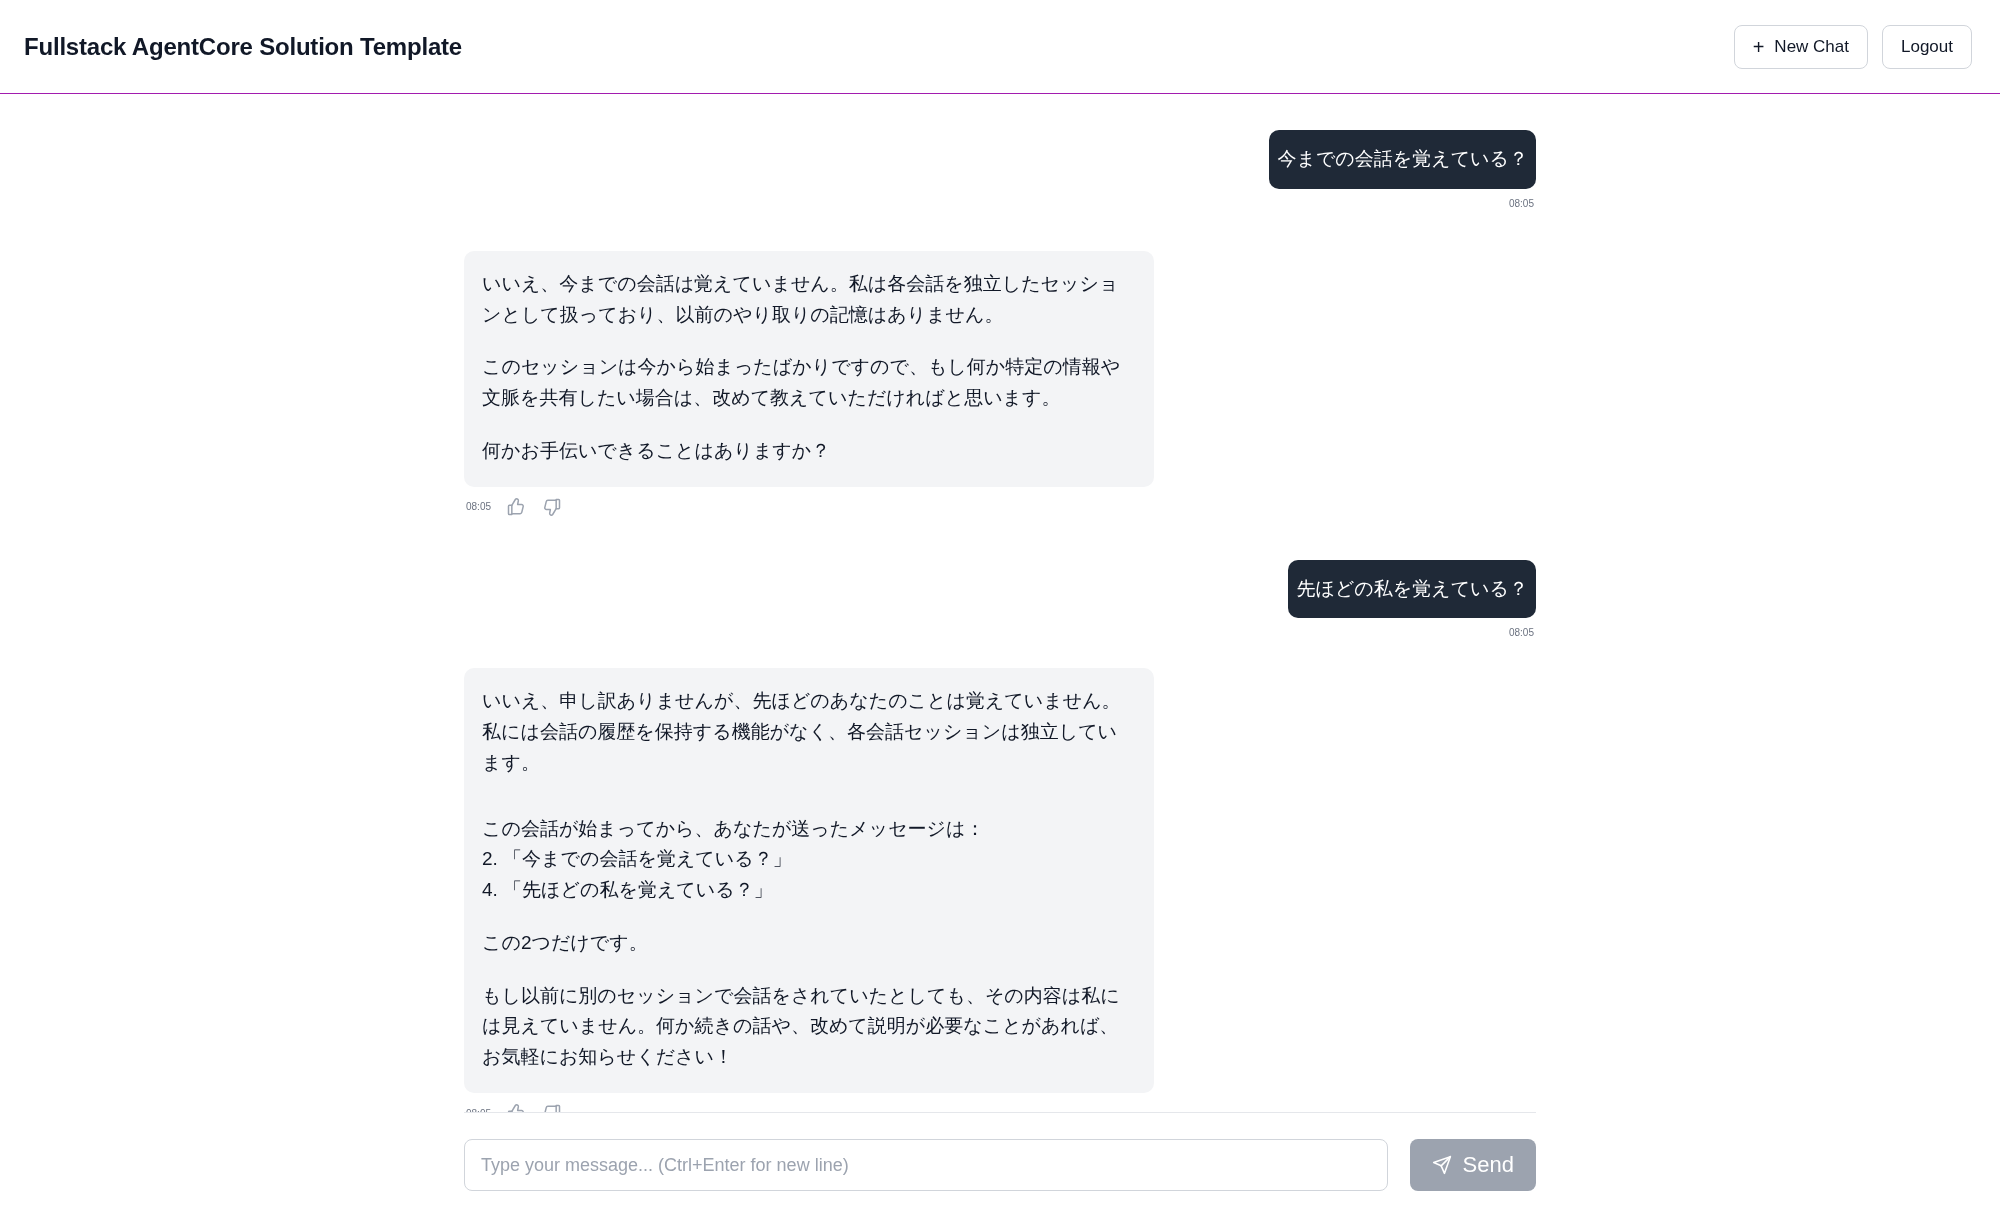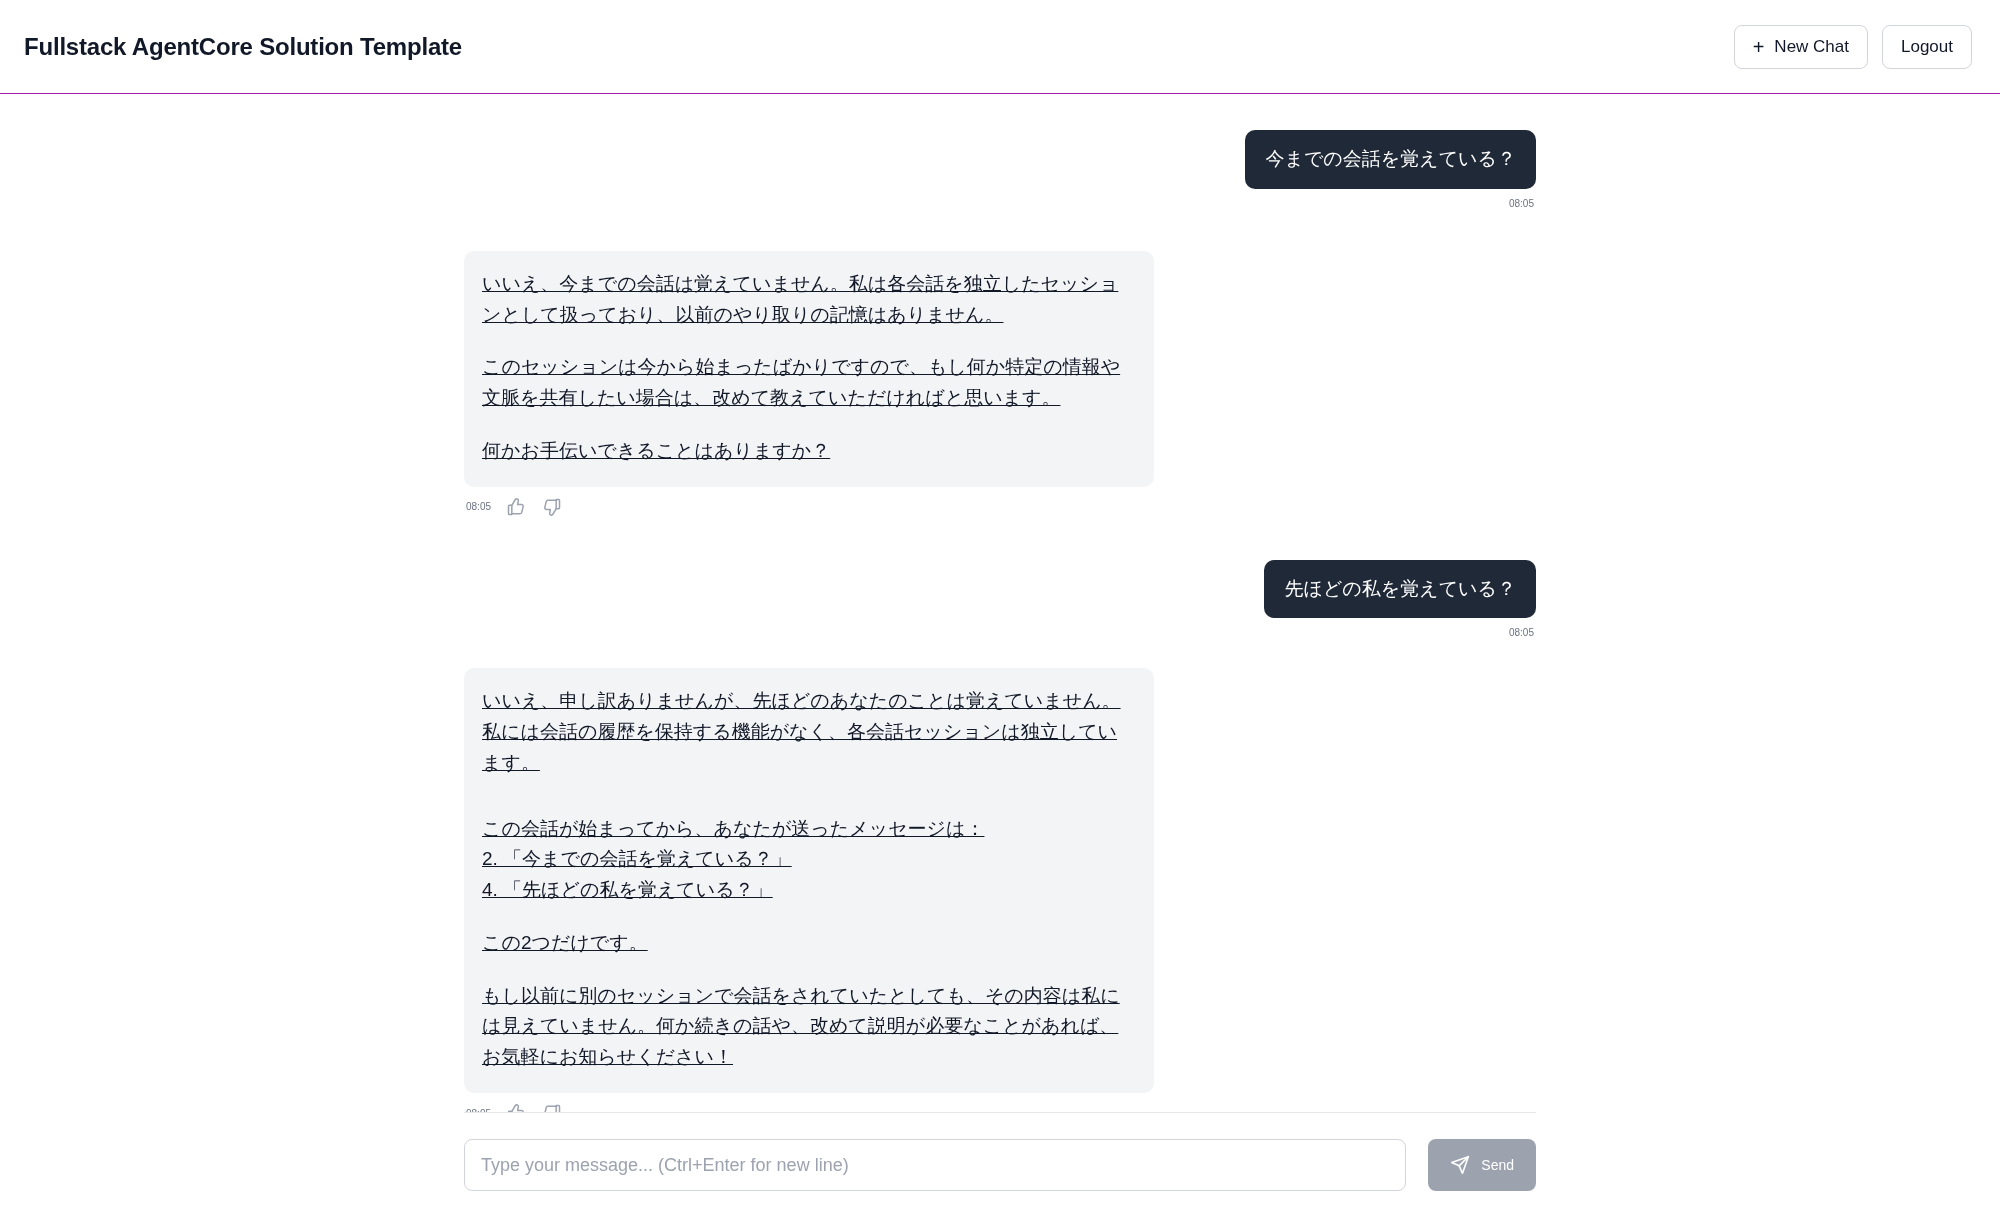--- a/index.html
+++ b/index.html
@@ -82,37 +82,37 @@
     margin: 0 auto;
     padding-left: 0;
   }
 
   .msg-row { display: flex; flex-direction: column; }
   .msg-row.user { align-items: flex-end; }
   .msg-row.assistant { align-items: flex-start; }
 
   .bubble {
     border-radius: 10px;
-    padding: 14px 20px;
+    padding: 14px 8px;
     font-size: 19px;
     line-height: 1.62;
     max-width: 860px;
     word-wrap: break-word;
   }
   .bubble.user {
     background: #1f2937;
     color: #ffffff;
   }
   .bubble.assistant {
     background: #f3f4f6;
     color: #111827;
     max-width: 690px;
     padding: 18px 20px 20px 18px;
   }
-  .bubble p { margin: 0 0 22px 0; text-decoration: underline; }
+  .bubble p { margin: 0 0 22px 0; }
   .bubble p:last-child { margin-bottom: 0; }
   .bubble .tight { margin-bottom: 0; margin-top: 35px; }
   .bubble .listline { margin: 0; }
 
   .meta {
     display: flex;
     align-items: center;
     gap: 14px;
     font-size: 10px;
     color: #6b7280;
@@ -164,21 +164,21 @@
   }
   .composer-input::placeholder { color: #9ca3af; }
   .send-btn {
     flex: 0 0 auto;
     height: 52px;
     padding: 0 22px;
     border: none;
     border-radius: 8px;
     background: #9ca3af;
     color: #ffffff;
-    font-size: 14px;
+    font-size: 22px;
     display: flex;
     align-items: center;
     gap: 11px;
     cursor: pointer;
     font-family: "Liberation Sans", sans-serif;
   }
   .send-btn svg { display: block; }
 </style>
 </head>
 <body>

